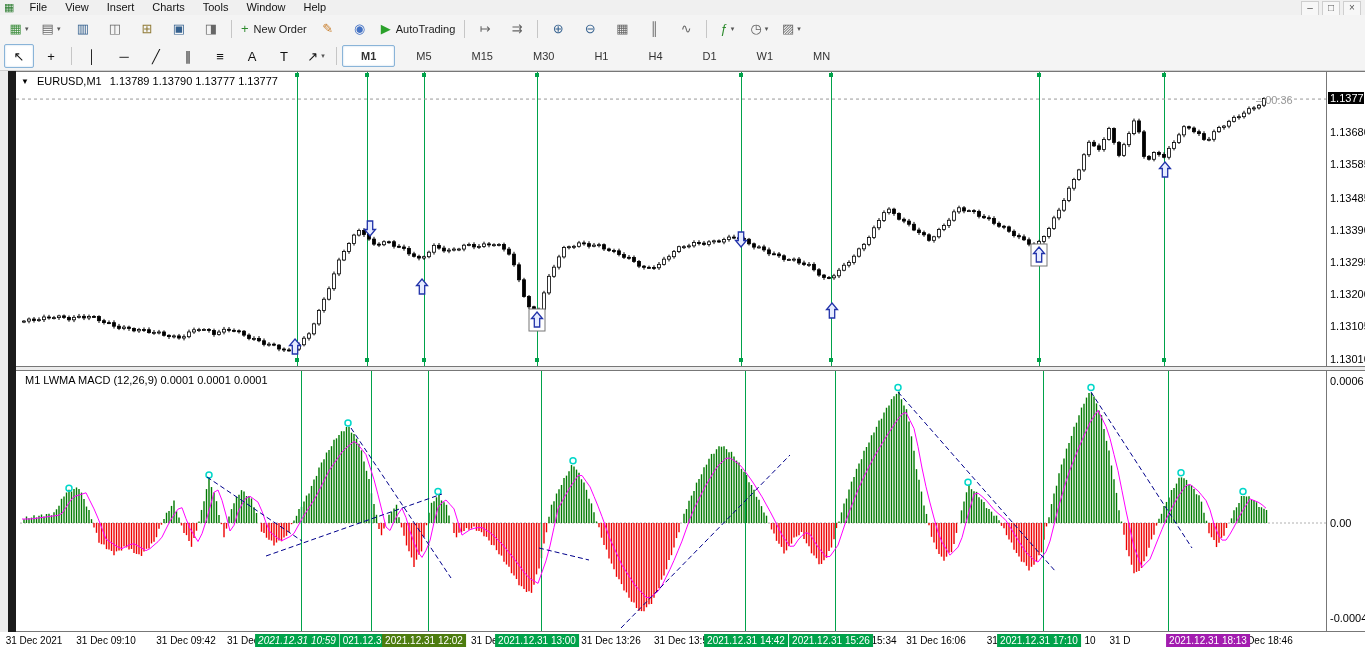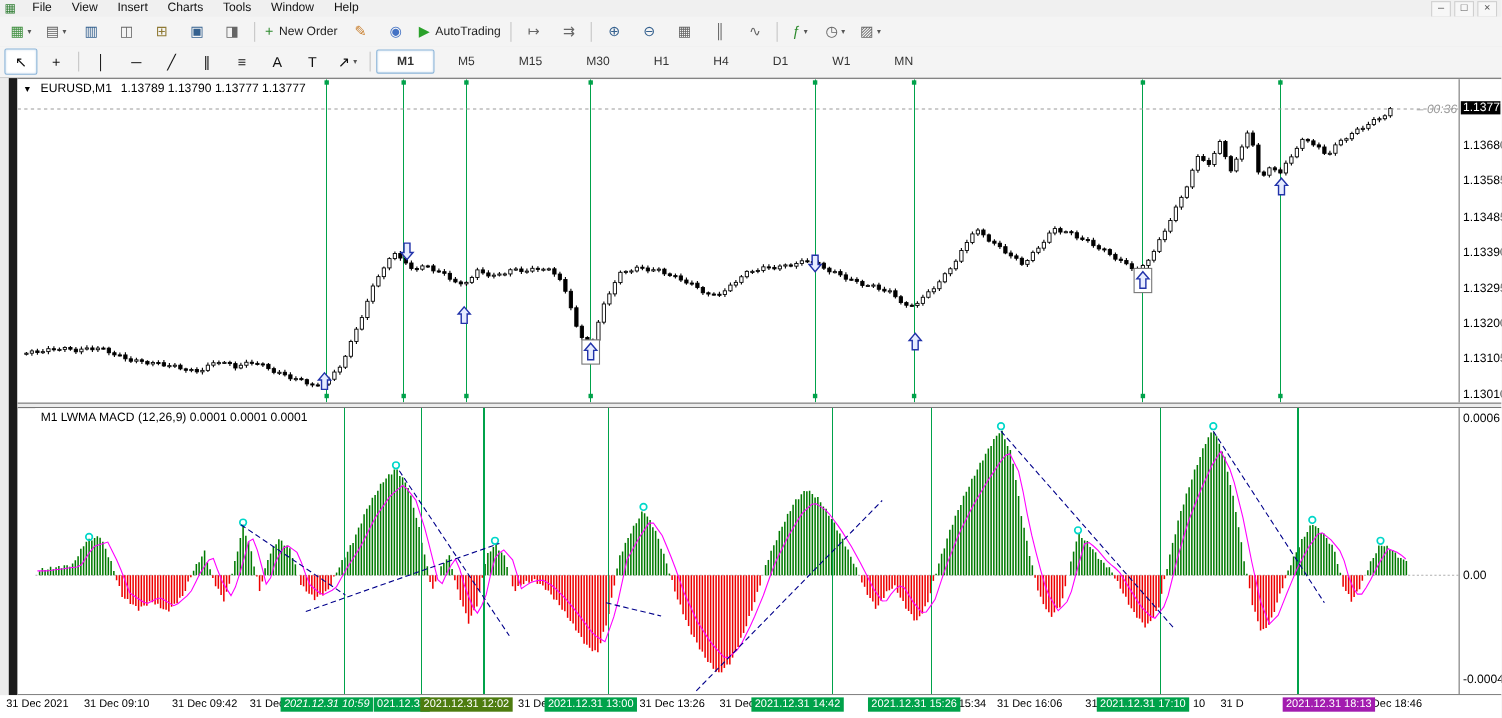--- a/index.html
+++ b/index.html
@@ -21,21 +21,21 @@
   .tb-btn .tb-label{margin-left:5px;font-size:11px;color:#222}
   .tb-btn .dd{font-size:7px;color:#555;margin-left:3px}
   .tb-sep{width:1px;height:18px;background:#c6c6c6;margin:0 4px}
   .tf-btn{height:20px;padding:0 18px;display:flex;align-items:center;font-size:11px;color:#333;border:1px solid transparent;margin:0 1px;border-radius:2px}
   .tf-btn.pressed{background:#fff;border-color:#8ab4d8;box-shadow:inset 0 0 2px #b8d0e8;font-weight:bold}
   
   .left-strip{position:absolute;left:8px;top:71px;width:8px;height:561px;background:#1b1b1b}
   .chart-window{position:absolute;left:16px;top:71px;width:1349px;height:561px;background:#fff}
   .h-line{position:absolute;left:0;width:1349px;height:1px;background:#777}
   .price-panel{position:absolute;left:0;top:1px;width:1310px;height:294px;background:#fff;overflow:hidden}
-  .macd-panel{position:absolute;left:16px;top:300px;width:1310px;height:260px;background:#fff;overflow:hidden}
+  .macd-panel{position:absolute;left:4px;top:300px;width:1310px;height:260px;background:#fff;overflow:hidden}
   .splitter{position:absolute;left:0;top:295px;width:1349px;height:5px;background:#ececec;border-top:1px solid #777;border-bottom:1px solid #777;box-sizing:border-box;cursor:row-resize}
   .axis{position:absolute;left:1310px;width:39px;background:#fff;border-left:1px solid #777;box-sizing:border-box}
   .price-axis{top:1px;height:294px}
   .macd-axis{top:300px;height:260px}
   .axis-label{position:absolute;left:3px;font-size:11px;color:#000;white-space:nowrap}
   .price-tag{position:absolute;left:1px;right:1px;background:#000;color:#fff;font-size:11px;padding:0 2px;white-space:nowrap}
   .chart-header{position:absolute;left:5px;top:3px;display:flex;gap:8px;font-size:11px;color:#000;pointer-events:none}
   .hdr-marker{font-size:8px;margin-top:2px}
   .countdown{position:absolute;font-size:11px;color:#999;white-space:nowrap}
   svg{position:absolute;left:0;top:0}
@@ -724,21 +724,21 @@
         <path d="M816,231 L821.5,237.5 L818.7,237.5 L818.7,246 L813.3,246 L813.3,237.5 L810.5,237.5 Z" fill="#e6ecff" stroke="#2233aa" stroke-width="1.3"></path>
         <rect x="1015" y="172" width="16" height="22" fill="#fff" stroke="#777" stroke-width="1"></rect>
         <path d="M1023,175 L1028.5,181.5 L1025.7,181.5 L1025.7,190 L1020.3,190 L1020.3,181.5 L1017.5,181.5 Z" fill="#e6ecff" stroke="#2233aa" stroke-width="1.3"></path>
         <path d="M1149,90 L1154.5,96.5 L1151.7,96.5 L1151.7,105 L1146.3,105 L1146.3,96.5 L1143.5,96.5 Z" fill="#e6ecff" stroke="#2233aa" stroke-width="1.3"></path>
       </svg>
     <div class="chart-header">
       <span class="hdr-marker">▼</span>
       <span>EURUSD,M1</span>
       <span>1.13789 1.13790 1.13777 1.13777</span>
     </div>
-    <span id="countdown" class="countdown" style="left: 1272px; top: 22.0656px; font-style: italic;">– 00:36</span>
+    <span id="countdown" class="countdown" style="left: 1240px; top: 22.0656px;">– 00:36</span>
   </div>
   <div id="price-axis" class="axis price-axis">
       <span class="axis-label" style="top: 53.8826px;">1.13680</span>
       <span class="axis-label" style="top: 86.023px;">1.13585</span>
       <span class="axis-label" style="top: 119.855px;">1.13485</span>
       <span class="axis-label" style="top: 151.995px;">1.13390</span>
       <span class="axis-label" style="top: 184.136px;">1.13295</span>
       <span class="axis-label" style="top: 216.276px;">1.13200</span>
       <span class="axis-label" style="top: 248.417px;">1.13105</span>
       <span class="axis-label" style="top: 280.557px;">1.13010</span>
@@ -1283,21 +1283,21 @@
     <span class="time-label" style="left: 106px;">31 Dec 09:10</span>
     <span class="time-label" style="left: 186px;">31 Dec 09:42</span>
     <span class="time-label" style="left: 254px;">31 Dec 10:1</span>
     <span class="time-label hl" style="left: 297px; background: rgb(0, 162, 74); font-style: italic;">2021.12.31 10:59</span>
     <span class="time-label hl" style="left: 365px; background: rgb(0, 162, 74);">021.12.31</span>
     <span class="time-label hl" style="left: 424px; background: #4d7c0f;">2021.12.31 12:02</span>
     <span class="time-label" style="left: 491px;">31 Dec 1</span>
     <span class="time-label hl" style="left: 537px; background: rgb(0, 162, 74);">2021.12.31 13:00</span>
     <span class="time-label" style="left: 611px;">31 Dec 13:26</span>
     <span class="time-label" style="left: 681px;">31 Dec 13:5</span>
-    <span class="time-label hl" style="left: 725px; background: rgb(0, 162, 74);">2021.12.31 14:42</span>
+    <span class="time-label hl" style="left: 746px; background: rgb(0, 162, 74);">2021.12.31 14:42</span>
     <span class="time-label hl" style="left: 831px; background: rgb(0, 162, 74);">2021.12.31 15:26</span>
     <span class="time-label" style="left: 884px;">15:34</span>
     <span class="time-label" style="left: 936px;">31 Dec 16:06</span>
     <span class="time-label" style="left: 1000px;">31 De</span>
     <span class="time-label hl" style="left: 1039px; background: rgb(0, 162, 74);">2021.12.31 17:10</span>
     <span class="time-label" style="left: 1090px;">10</span>
     <span class="time-label" style="left: 1120px;">31 D</span>
     <span class="time-label hl" style="left: 1208px; background: #a21caf;">2021.12.31 18:13</span>
     <span class="time-label" style="left: 1209px;">3:14</span>
     <span class="time-label" style="left: 1263px;">31 Dec 18:46</span>

